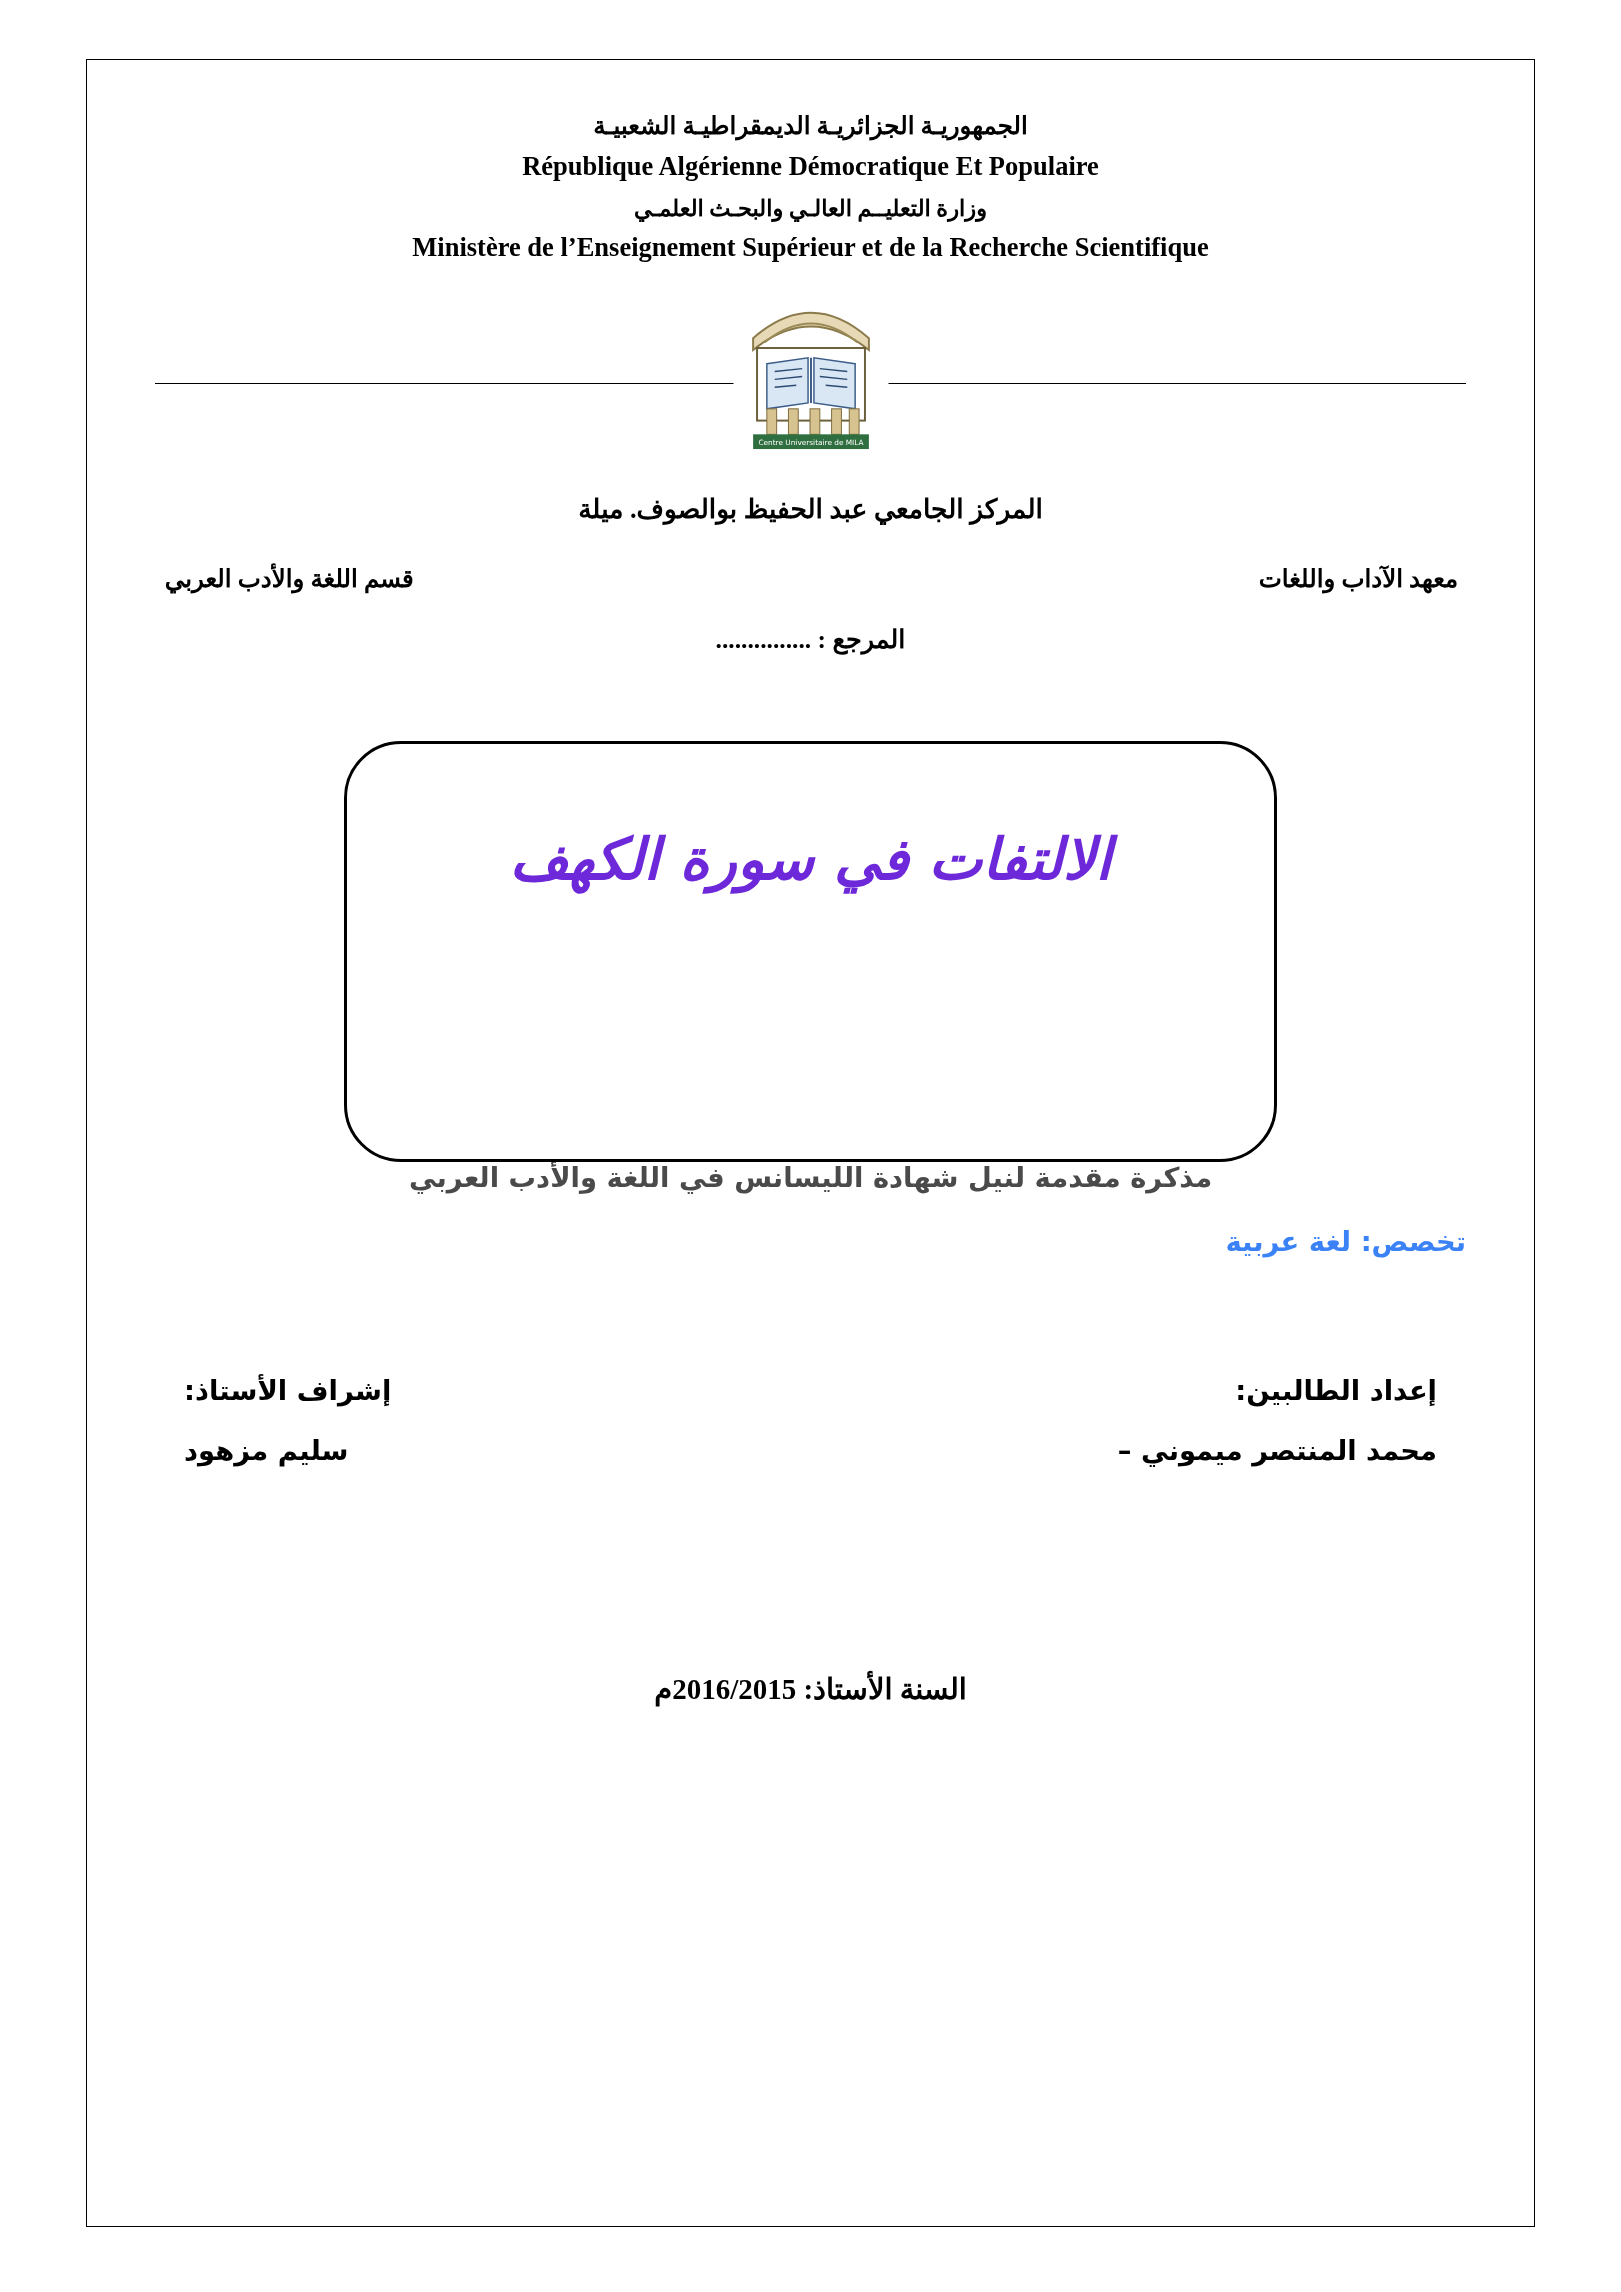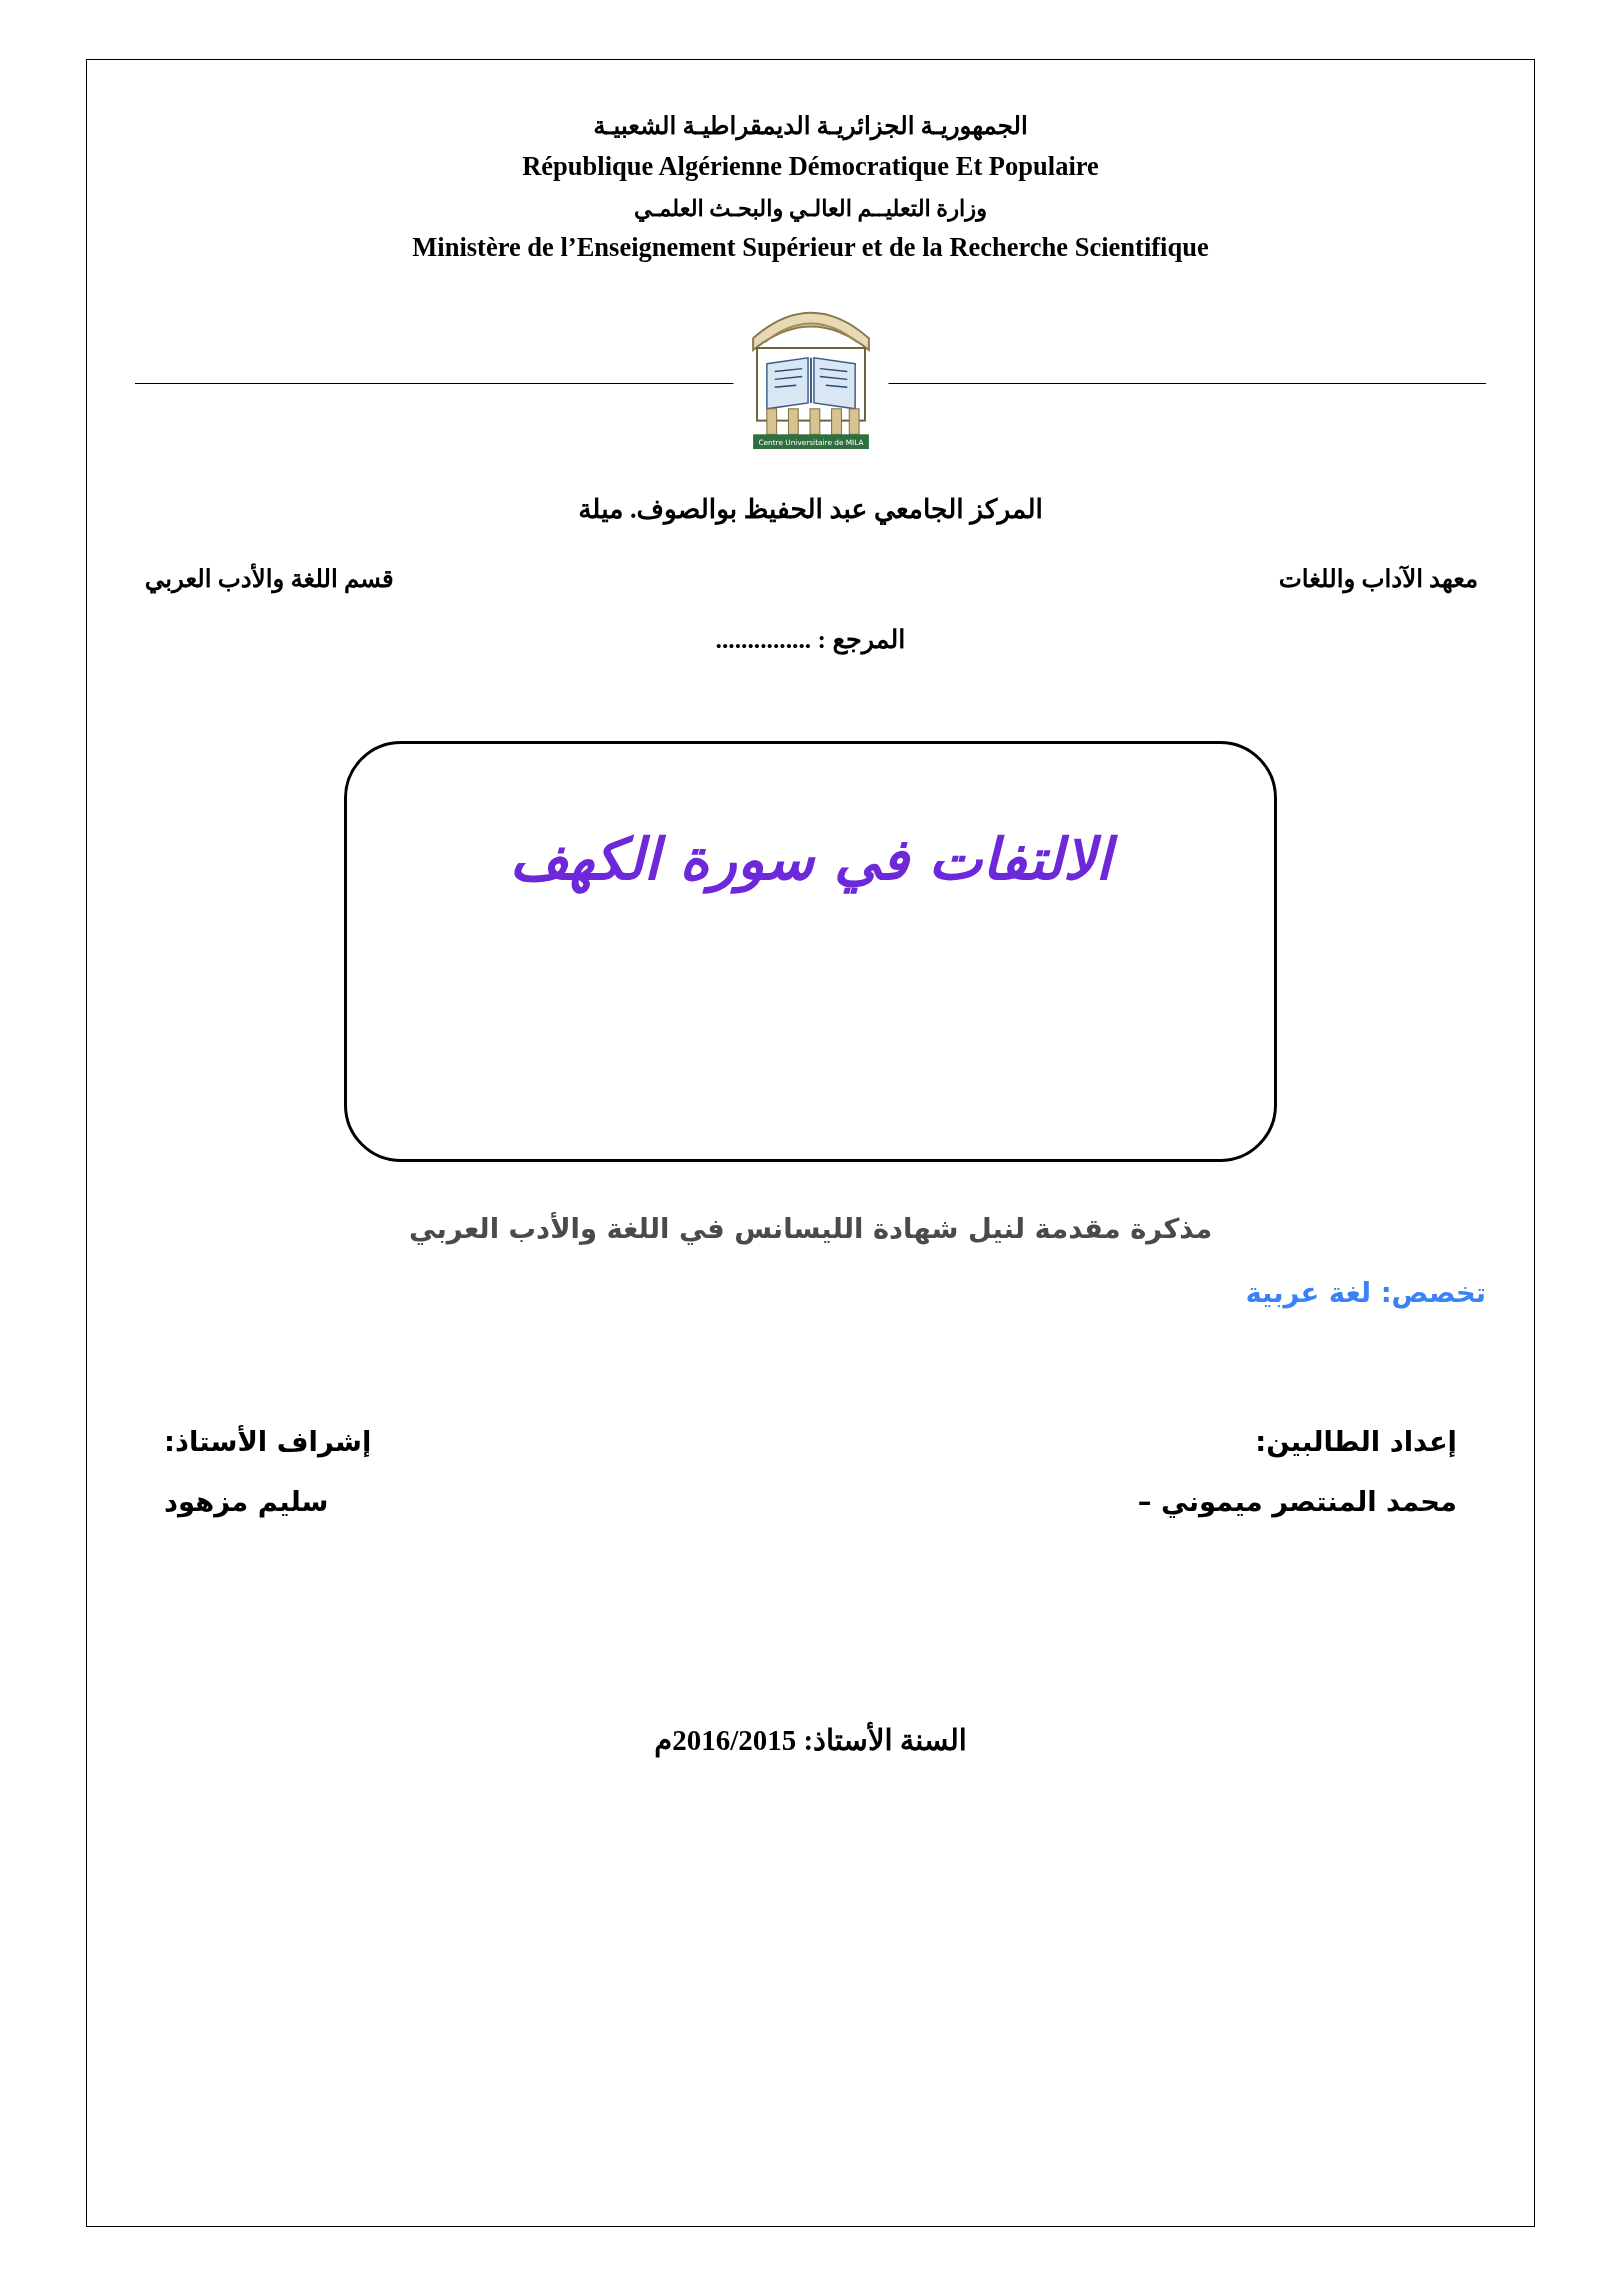--- a/index.html
+++ b/index.html
@@ -36,21 +36,21 @@
     box-sizing: border-box;
   }
 
   .content {
     position: absolute;
     left: 86px;
     top: 59px;
     width: 1449px;
     height: 1704px;
     box-sizing: border-box;
-    padding: 49px 49px;
+    padding: 49px 69px;
   }
 
   
   .header {
     text-align: center;
     line-height: 1.5;
   }
   .hdr-ar {
     font-family: "Liberation Serif", "DejaVu Serif", serif;
     font-weight: bold;
@@ -173,21 +173,20 @@
   }
 
   
   .degree {
     text-align: center;
     direction: rtl;
     font-family: "DejaVu Sans", "Liberation Sans", sans-serif;
     font-weight: bold;
     font-size: 27.4px;
     color: #4a4a4a;
-    margin-top: 51px;
   }
   .speciality {
     direction: rtl;
     font-family: "DejaVu Sans", "Liberation Sans", sans-serif;
     font-weight: bold;
     font-size: 27.4px;
     color: #3b82f6;
     margin-top: 33px;
   }
 

